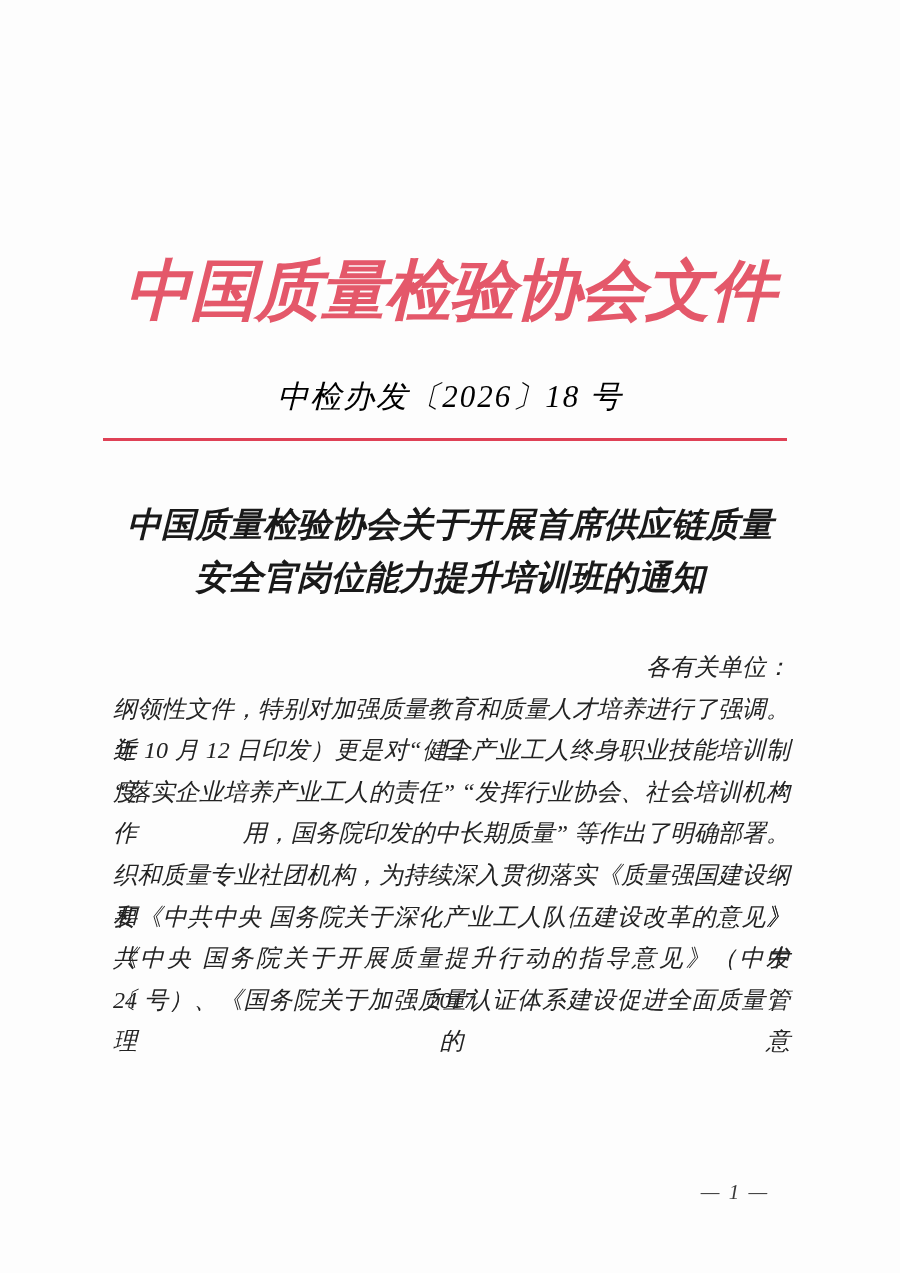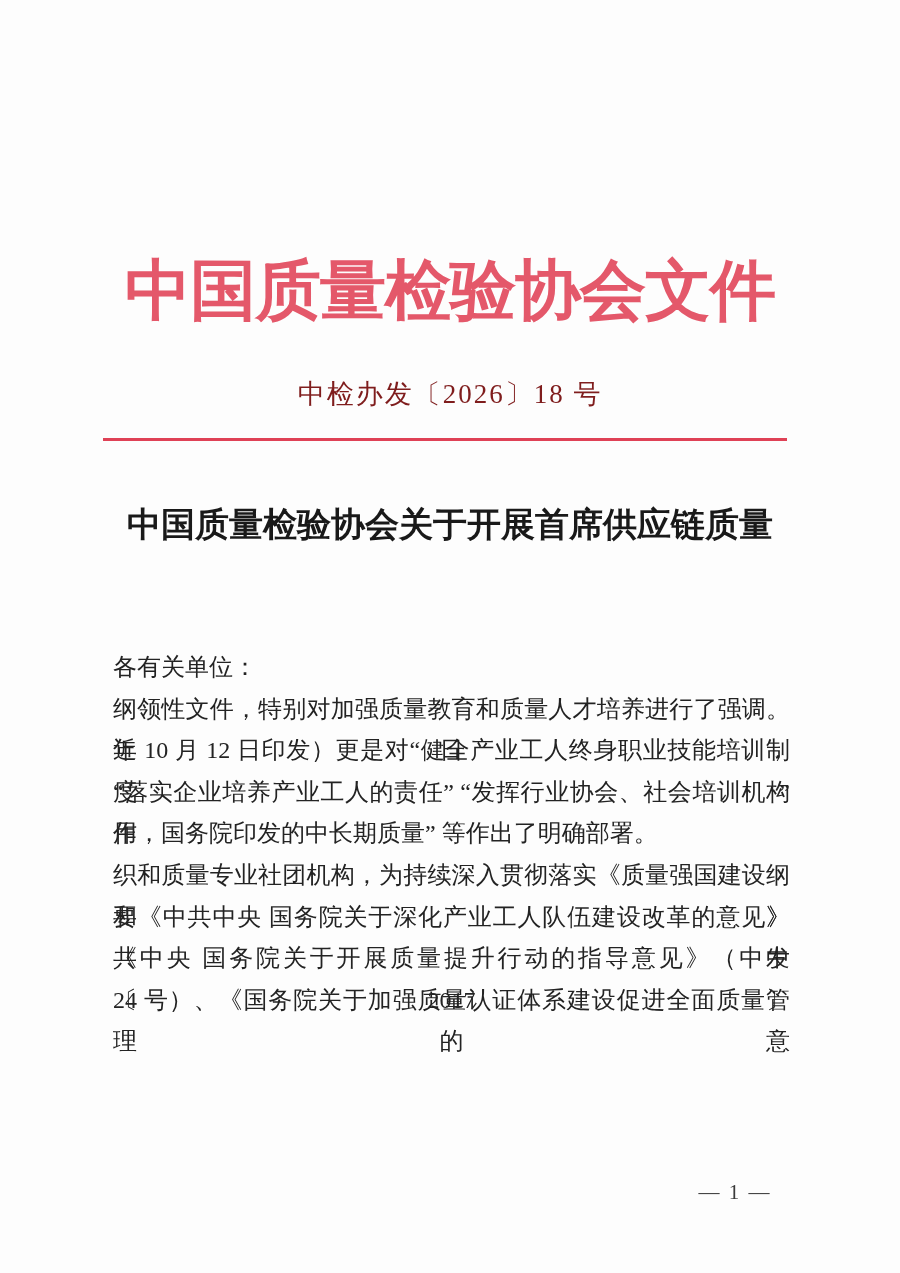--- a/index.html
+++ b/index.html
@@ -9,20 +9,21 @@
   }
   .page {
     position: relative;
     width: 900px;
     height: 1273px;
     margin: 0 auto;
     background: var(--page-bg, #fdfdfd);
     overflow: hidden;
     font-family: "Liberation Serif", "DejaVu Serif", serif;
     color: #242424;
+    font-style: italic;
   }
   
   .org-title {
     position: absolute;
     top: 246px;
     left: 0;
     width: 100%;
     text-align: center;
     font-size: 66px;
     font-weight: bold;
@@ -30,23 +31,23 @@
     color: var(--accent-red, #e4586a);
     white-space: nowrap;
   }
   
   .doc-number {
     position: absolute;
     top: 376px;
     left: 0;
     width: 100%;
     text-align: center;
-    font-size: 27px;
+    font-size: 31px;
     letter-spacing: 2px;
-    color: #7f1d1d;
+    color: #000000;
   }
   
   .red-line {
     position: absolute;
     top: 438px;
     left: 103px;
     width: 684px;
     height: 3px;
     background: var(--line-red, #df4156);
   }
@@ -69,20 +70,21 @@
     top: 647px;
     left: 113px;
     width: 677px;
     font-size: 24px;
     color: #232323;
   }
   .bline {
     height: 41.6px;
     line-height: 41.6px;
     white-space: nowrap;
+    text-align: right;
   }
   .jline {
     white-space: normal;
     text-align: justify;
     text-align-last: justify;
   }
   .indent {
     text-indent: 48px;
   }
   
@@ -103,20 +105,21 @@
 <div class="page">
 
   <div class="org-title">中国质量检验协会文件</div>
 
   <div class="doc-number">中检办发〔2026〕18 号</div>
 
   <div class="red-line"></div>
 
   <div class="notice-title">
     <div>中国质量检验协会关于开展首席供应链质量</div>
+    <div>安全官岗位能力提升培训班的通知</div>
   </div>
 
   <div class="body-block">
 
     <div class="bline">各有关单位：</div>
 
     <div>
       <div class="bline jline">纲领性文件，特别对加强质量教育和质量人才培养进行了强调。近日，</div>
       <div class="bline jline">年 10 月 12 日印发）更是对“健全产业工人终身职业技能培训制度”</div>
       <div class="bline jline">“落实企业培养产业工人的责任” “发挥行业协会、社会培训机构作</div>

